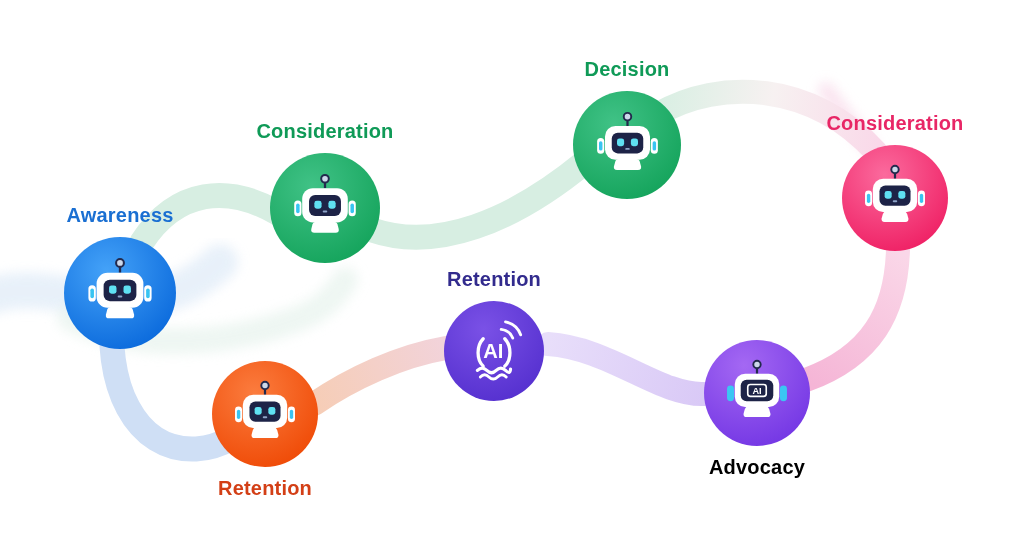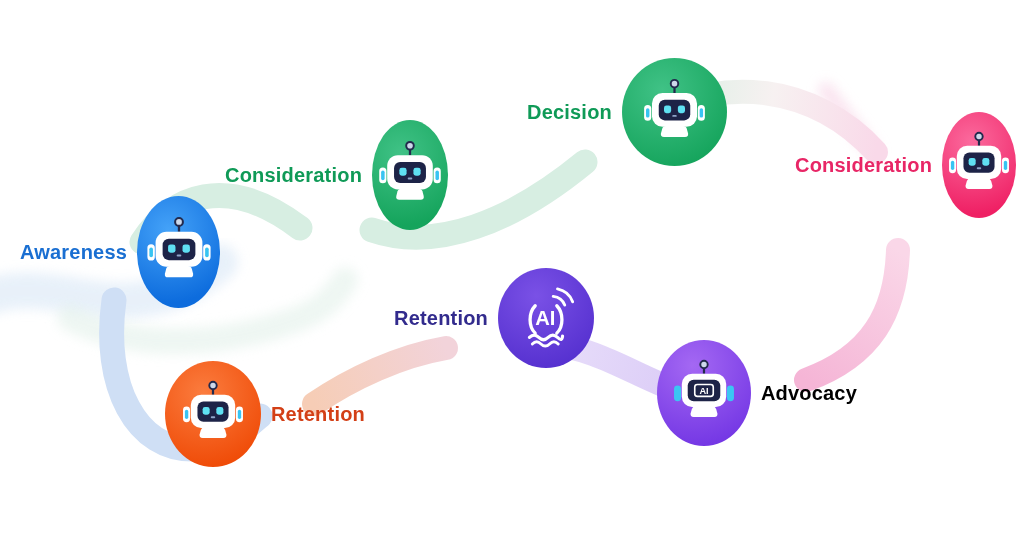--- a/index.html
+++ b/index.html
@@ -8,21 +8,21 @@
     width:1022px;height:536px;
     overflow:hidden;
     background:#ffffff;
     font-family:"Liberation Sans", sans-serif;
   }
   #connector-layer{position:absolute;left:0;top:0;width:1022px;height:536px;}
   .stage{
     position:absolute;
     width:200px;
     display:flex;
-    flex-direction:row;
+    flex-direction:column;
     align-items:center;
     gap:10px;
   }
   .stage-label{
     font-size:20px;
     font-weight:bold;
     letter-spacing:.2px;
     white-space:nowrap;
   }
   .stage-circle{
@@ -120,21 +120,21 @@
       <path d="M114,300 C102,385 136,452 196,449 C226,447 244,430 260,416" stroke="#cfdff5" stroke-width="25"></path>
       <path d="M142,242 C172,196 226,172 300,228" stroke="#d7eee2" stroke-width="25"></path>
       <path d="M372,230 C436,252 512,222 585,162" stroke="#d7eee2" stroke-width="25"></path>
       <path d="M658,114 C720,78 812,82 876,152" stroke="url(#gradGreenPink)" stroke-width="24"></path>
       <path d="M898,250 C896,312 872,356 806,380" stroke="url(#gradPink)" stroke-width="24"></path>
       <path d="M704,394 C660,396 610,348 548,344" stroke="url(#gradLav)" stroke-width="24"></path>
       <path d="M446,348 C400,356 352,378 314,404" stroke="url(#gradPeach)" stroke-width="24"></path>
     </g>
   </svg>
 
-  <div class="stage" style="left:20px;top:196px;text-align:right;">
+  <div class="stage" style="left:20px;top:204px;text-align:right;">
     <div class="stage-label" style="color:#1a6fd2">Awareness</div>
     <div class="stage-circle c-blue">
       <svg class="icon" width="78" height="78" viewBox="0 0 100 100">
           <use href="#robot-symbol"></use>
         </svg>
     </div>
   </div>
 
   <div class="stage" style="left:225px;top:120px;">
     <div class="stage-label" style="color:#0f9a57">Consideration</div>

